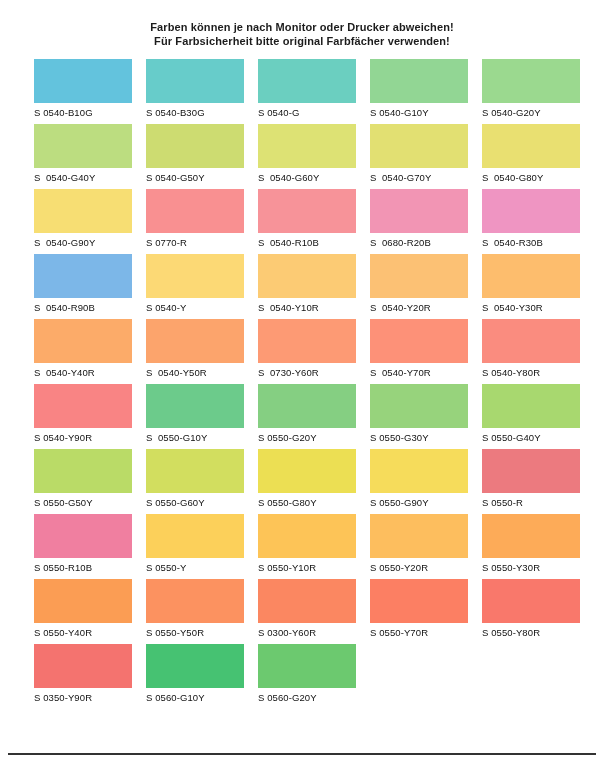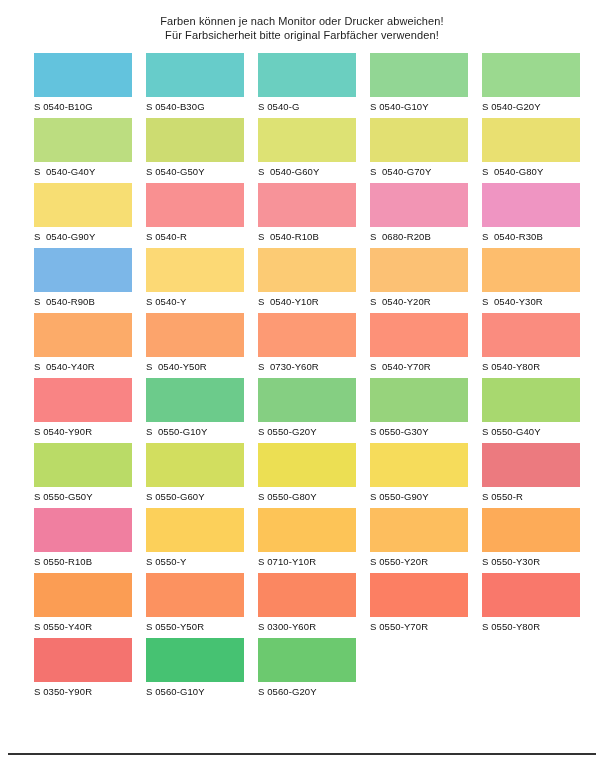--- a/index.html
+++ b/index.html
@@ -16,23 +16,24 @@
     color: #1a1a1a;
     overflow: hidden;
   }
   .page {
     position: relative;
     width: 604px;
     height: 763px;
     background: #ffffff;
   }
   .notice {
-    padding-top: 14px;
+    padding-top: 20px;
     text-align: center;
     line-height: 14px;
+    font-weight: bold;
   }
   .notice-line {
     display: block;
     font-size: 11px;
     color: #1c1c1c;
     letter-spacing: 0.01em;
   }
   .grid {
     margin-top: 9px;
     padding: 0 0 0 34px;
@@ -119,21 +120,21 @@
       <div class="cell">
         <span class="swatch" style="background: rgb(233, 224, 113);"></span>
         <span class="swatch-label">S  0540-G80Y</span>
       </div>
       <div class="cell">
         <span class="swatch" style="background: rgb(247, 222, 115);"></span>
         <span class="swatch-label">S  0540-G90Y</span>
       </div>
       <div class="cell">
         <span class="swatch" style="background: rgb(249, 144, 145);"></span>
-        <span class="swatch-label">S 0540-R</span>
+        <span class="swatch-label">S 0770-R</span>
       </div>
       <div class="cell">
         <span class="swatch" style="background: rgb(247, 147, 153);"></span>
         <span class="swatch-label">S  0540-R10B</span>
       </div>
       <div class="cell">
         <span class="swatch" style="background: rgb(242, 149, 180);"></span>
         <span class="swatch-label">S  0680-R20B</span>
       </div>
       <div class="cell">
@@ -223,21 +224,21 @@
       <div class="cell">
         <span class="swatch" style="background: rgb(240, 127, 160);"></span>
         <span class="swatch-label">S 0550-R10B</span>
       </div>
       <div class="cell">
         <span class="swatch" style="background: rgb(252, 208, 90);"></span>
         <span class="swatch-label">S 0550-Y</span>
       </div>
       <div class="cell">
         <span class="swatch" style="background: rgb(253, 196, 87);"></span>
-        <span class="swatch-label">S 0710-Y10R</span>
+        <span class="swatch-label">S 0550-Y10R</span>
       </div>
       <div class="cell">
         <span class="swatch" style="background: rgb(253, 190, 94);"></span>
         <span class="swatch-label">S 0550-Y20R</span>
       </div>
       <div class="cell">
         <span class="swatch" style="background: rgb(253, 171, 88);"></span>
         <span class="swatch-label">S 0550-Y30R</span>
       </div>
       <div class="cell">

